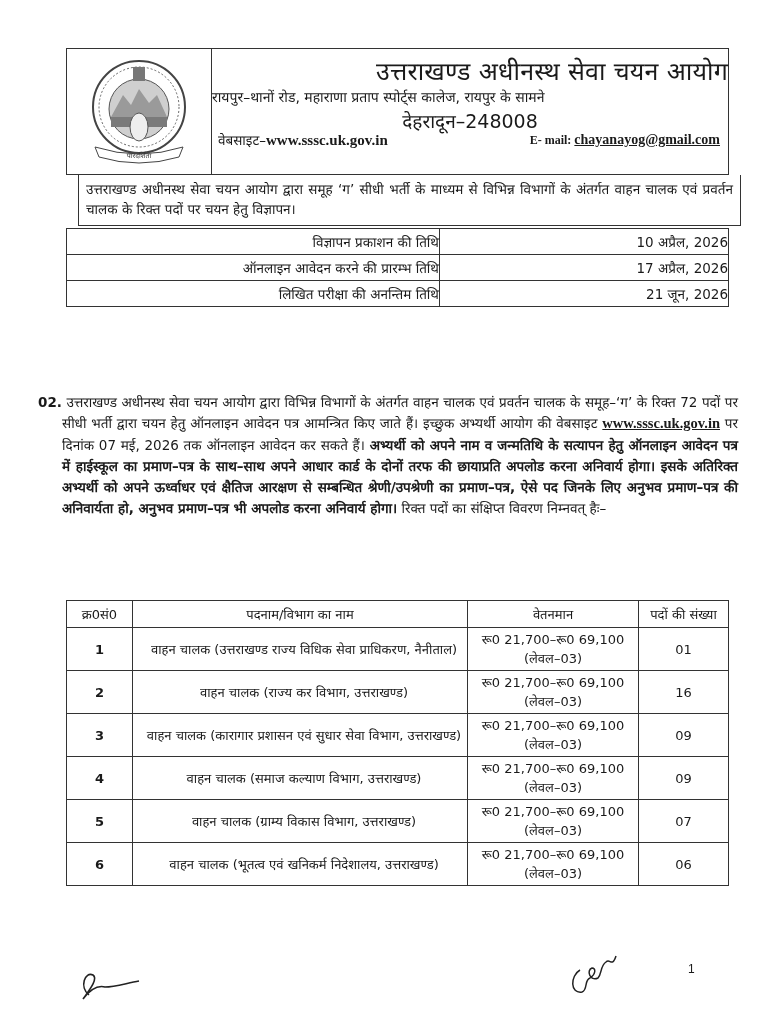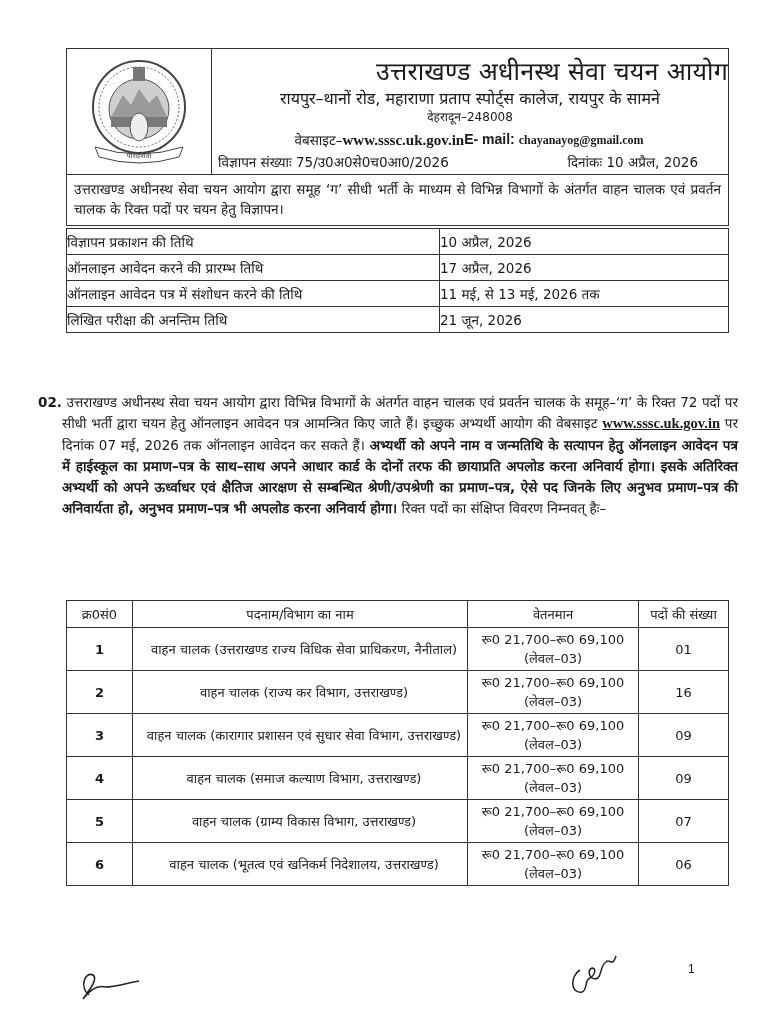--- a/index.html
+++ b/index.html
@@ -7,34 +7,34 @@
          font-family:"DejaVu Sans", "Liberation Sans", sans-serif; color:#1a1a1a; }
   .page { position:absolute; left:0; top:0; width:777px; height:1024px; }
 
   
   .hdr { position:absolute; left:66px; top:48px; width:663px; height:127px;
          border:1.5px solid #333; box-sizing:border-box; display:flex; }
   .hdr-logo { width:144px; border-right:1.5px solid #333; position:relative; }
   .hdr-body { flex:1; position:relative; }
   .org-name { position:absolute; left:0; right:0; top:4px; text-align:right;
               font-size:25px; font-weight:normal; letter-spacing:0.2px; }
-  .address { position:absolute; left:0; right:0; top:38px; text-align:center; font-size:16px; }
-  .city { position:absolute; left:0; right:0; top:59px; text-align:center; font-size:12px; }
-  .web-row { position:absolute; left:6px; right:8px; top:82px; font-size:13.5px; display:flex; justify-content:center; }
+  .address { position:absolute; left:0; right:0; top:38px; text-align:left; font-size:14px; }
+  .city { position:absolute; left:0; right:0; top:59px; text-align:center; font-size:19px; }
+  .web-row { position:absolute; left:6px; right:8px; top:82px; font-size:13.5px; display:flex; justify-content:space-between; }
   .web-row b { font-family:"Liberation Serif", serif; font-size:15px; }
-  .email-val { font-family:"Liberation Serif", serif; font-weight:bold; font-size:12px; }
-  .email-lbl { font-family:Liberation Sans, sans-serif; font-weight:bold; font-size:14px; }
+  .email-val { font-family:"Liberation Serif", serif; font-weight:bold; text-decoration:underline; font-size:14px; }
+  .email-lbl { font-family:Liberation Serif, serif; font-weight:bold; font-size:12px; }
   .adv-row { position:absolute; left:6px; right:30px; top:104px; font-size:13.5px; display:flex; justify-content:space-between; }
 
   
-  .intro { position:absolute; left:66px; top:175px; width:663px; box-sizing:border-box;
+  .intro { position:absolute; left:78px; top:175px; width:663px; box-sizing:border-box;
            border:1.5px solid #333; border-top:none; padding:4px 7px 6px 7px;
            font-size:13.5px; line-height:20px; text-align:justify; }
   .dates { position:absolute; left:66px; top:228px; width:663px; border-collapse:collapse; font-size:13.5px; }
-  .dates td { border:1.5px solid #333; height:25px; text-align:left; padding:0; }
+  .dates td { border:1.5px solid #333; height:25px; text-align:right; padding:0; }
   .dates td.l { width:372px; }
 
   
   .para { position:absolute; left:38px; top:392px; width:700px; font-size:13.5px; line-height:21.3px; text-align:justify; }
   .para .num { font-weight:bold; }
   .para .indent { padding-left:24px; display:block; text-indent:-24px; }
   .para .url { font-family:"Liberation Serif", serif; font-weight:bold; text-decoration:underline; font-size:14.5px; }
   .para .bold { font-weight:bold; }
 
   
@@ -70,42 +70,34 @@
       </svg>
     </div>
     <div class="hdr-body">
       <div class="org-name">उत्तराखण्ड अधीनस्थ सेवा चयन आयोग</div>
       <div class="address">रायपुर–थानों रोड, महाराणा प्रताप स्पोर्ट्स कालेज, रायपुर के सामने</div>
       <div class="city">देहरादून–248008</div>
       <div class="web-row">
         <span><span>वेबसाइट–</span><b>www.sssc.uk.gov.in</b></span>
         <span><span class="email-lbl">E- mail: </span><span class="email-val">chayanayog@gmail.com</span></span>
       </div>
-      <div class="adv-row">
-        <span>विज्ञापन संख्याः 75/उ0अ0से0च0आ0/2026</span>
-        <span>दिनांकः 10 अप्रैल, 2026</span>
-      </div>
     </div>
   </div>
 
   <div class="intro">उत्तराखण्ड अधीनस्थ सेवा चयन आयोग द्वारा समूह ‘ग’ सीधी भर्ती के माध्यम से विभिन्न विभागों के अंतर्गत वाहन चालक एवं प्रवर्तन चालक के रिक्त पदों पर चयन हेतु विज्ञापन।</div>
 
   <table class="dates">
     <tbody>
       <tr>
           <td class="l">विज्ञापन प्रकाशन की तिथि</td>
           <td>10 अप्रैल, 2026</td>
         </tr>
       <tr>
           <td class="l">ऑनलाइन आवेदन करने की प्रारम्भ तिथि</td>
           <td>17 अप्रैल, 2026</td>
-        </tr>
-      <tr>
-          <td class="l">ऑनलाइन आवेदन पत्र में संशोधन करने की तिथि</td>
-          <td>11 मई, से 13 मई, 2026 तक</td>
         </tr>
       <tr>
           <td class="l">लिखित परीक्षा की अनन्तिम तिथि</td>
           <td>21 जून, 2026</td>
         </tr>
     </tbody>
   </table>
 
   <div class="para">
     <span class="indent"><span class="num">02.</span> <span>उत्तराखण्ड अधीनस्थ सेवा चयन आयोग द्वारा विभिन्न विभागों के अंतर्गत वाहन चालक एवं प्रवर्तन चालक के समूह–‘ग’ के रिक्त 72 पदों पर सीधी भर्ती द्वारा चयन हेतु ऑनलाइन आवेदन पत्र आमन्त्रित किए जाते हैं। इच्छुक अभ्यर्थी आयोग की वेबसाइट </span><span class="url">www.sssc.uk.gov.in</span><span> पर दिनांक 07 मई, 2026 तक ऑनलाइन आवेदन कर सकते हैं। </span><span class="bold">अभ्यर्थी को अपने नाम व जन्मतिथि के सत्यापन हेतु ऑनलाइन आवेदन पत्र में हाईस्कूल का प्रमाण–पत्र के साथ–साथ अपने आधार कार्ड के दोनों तरफ की छायाप्रति अपलोड करना अनिवार्य होगा। इसके अतिरिक्त अभ्यर्थी को अपने ऊर्ध्वाधर एवं क्षैतिज आरक्षण से सम्बन्धित श्रेणी/उपश्रेणी का प्रमाण–पत्र, ऐसे पद जिनके लिए अनुभव प्रमाण–पत्र की अनिवार्यता हो, अनुभव प्रमाण–पत्र भी अपलोड करना अनिवार्य होगा।</span><span> रिक्त पदों का संक्षिप्त विवरण निम्नवत् हैः–</span></span>

